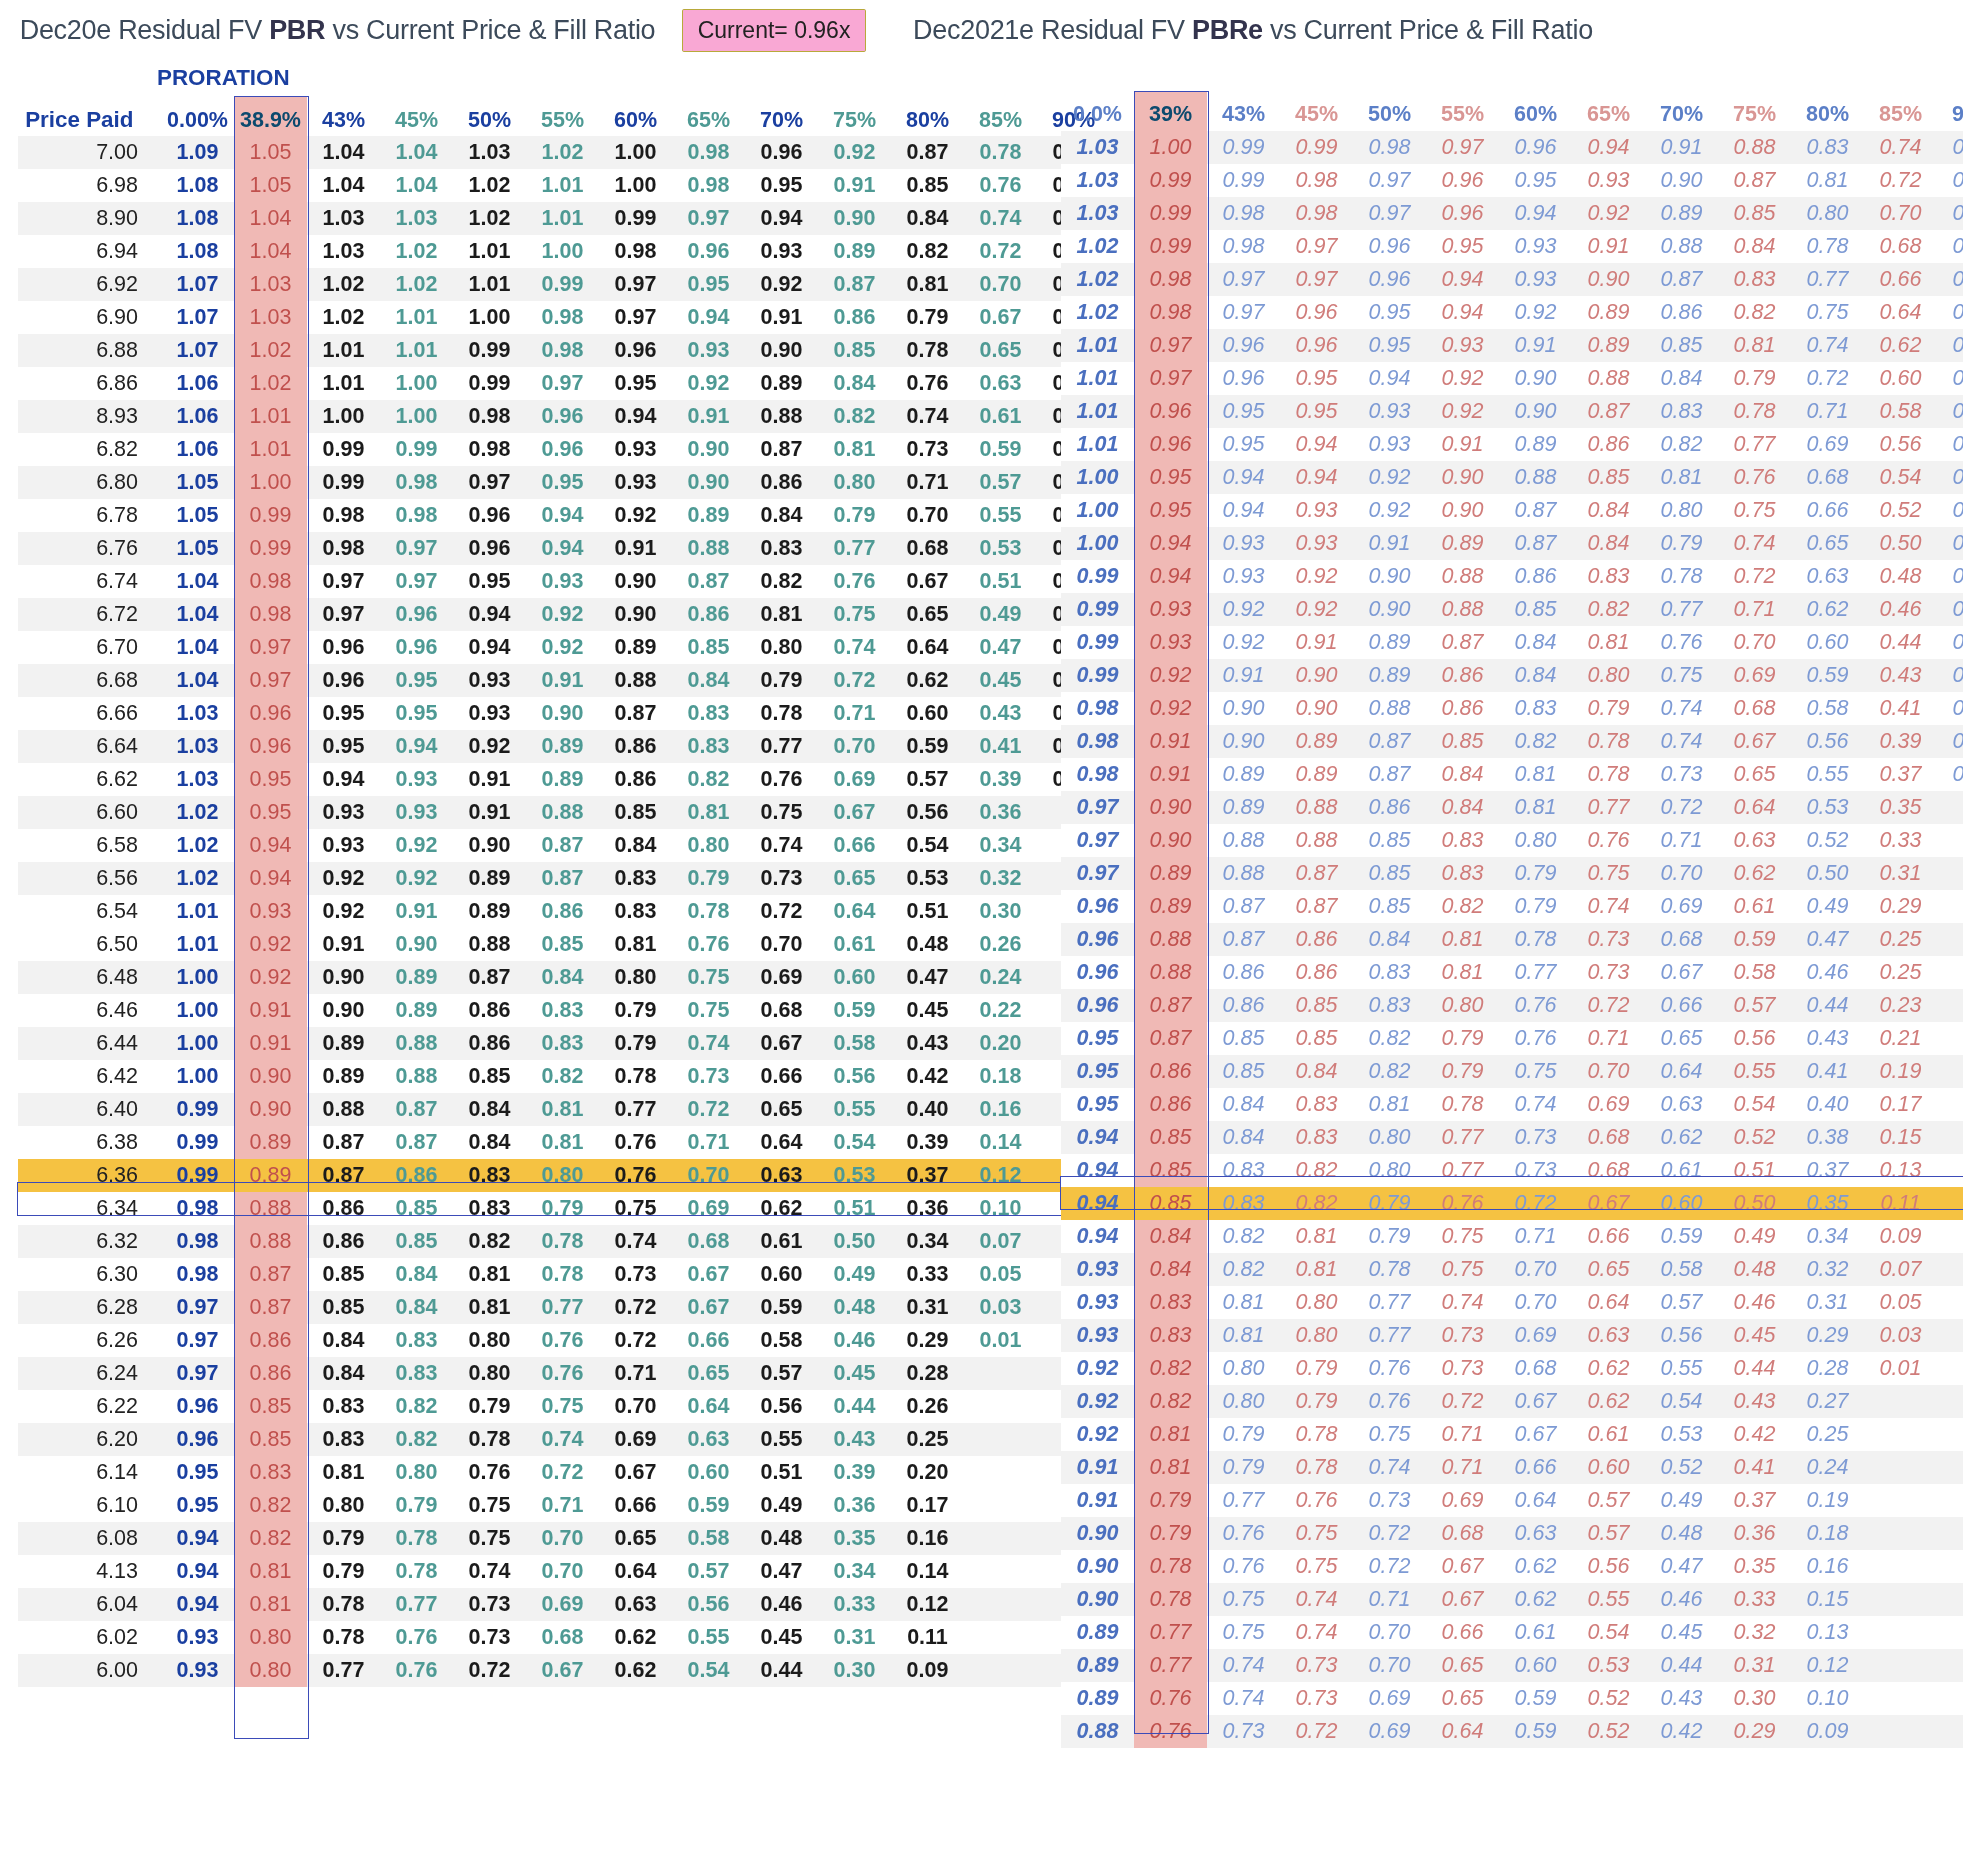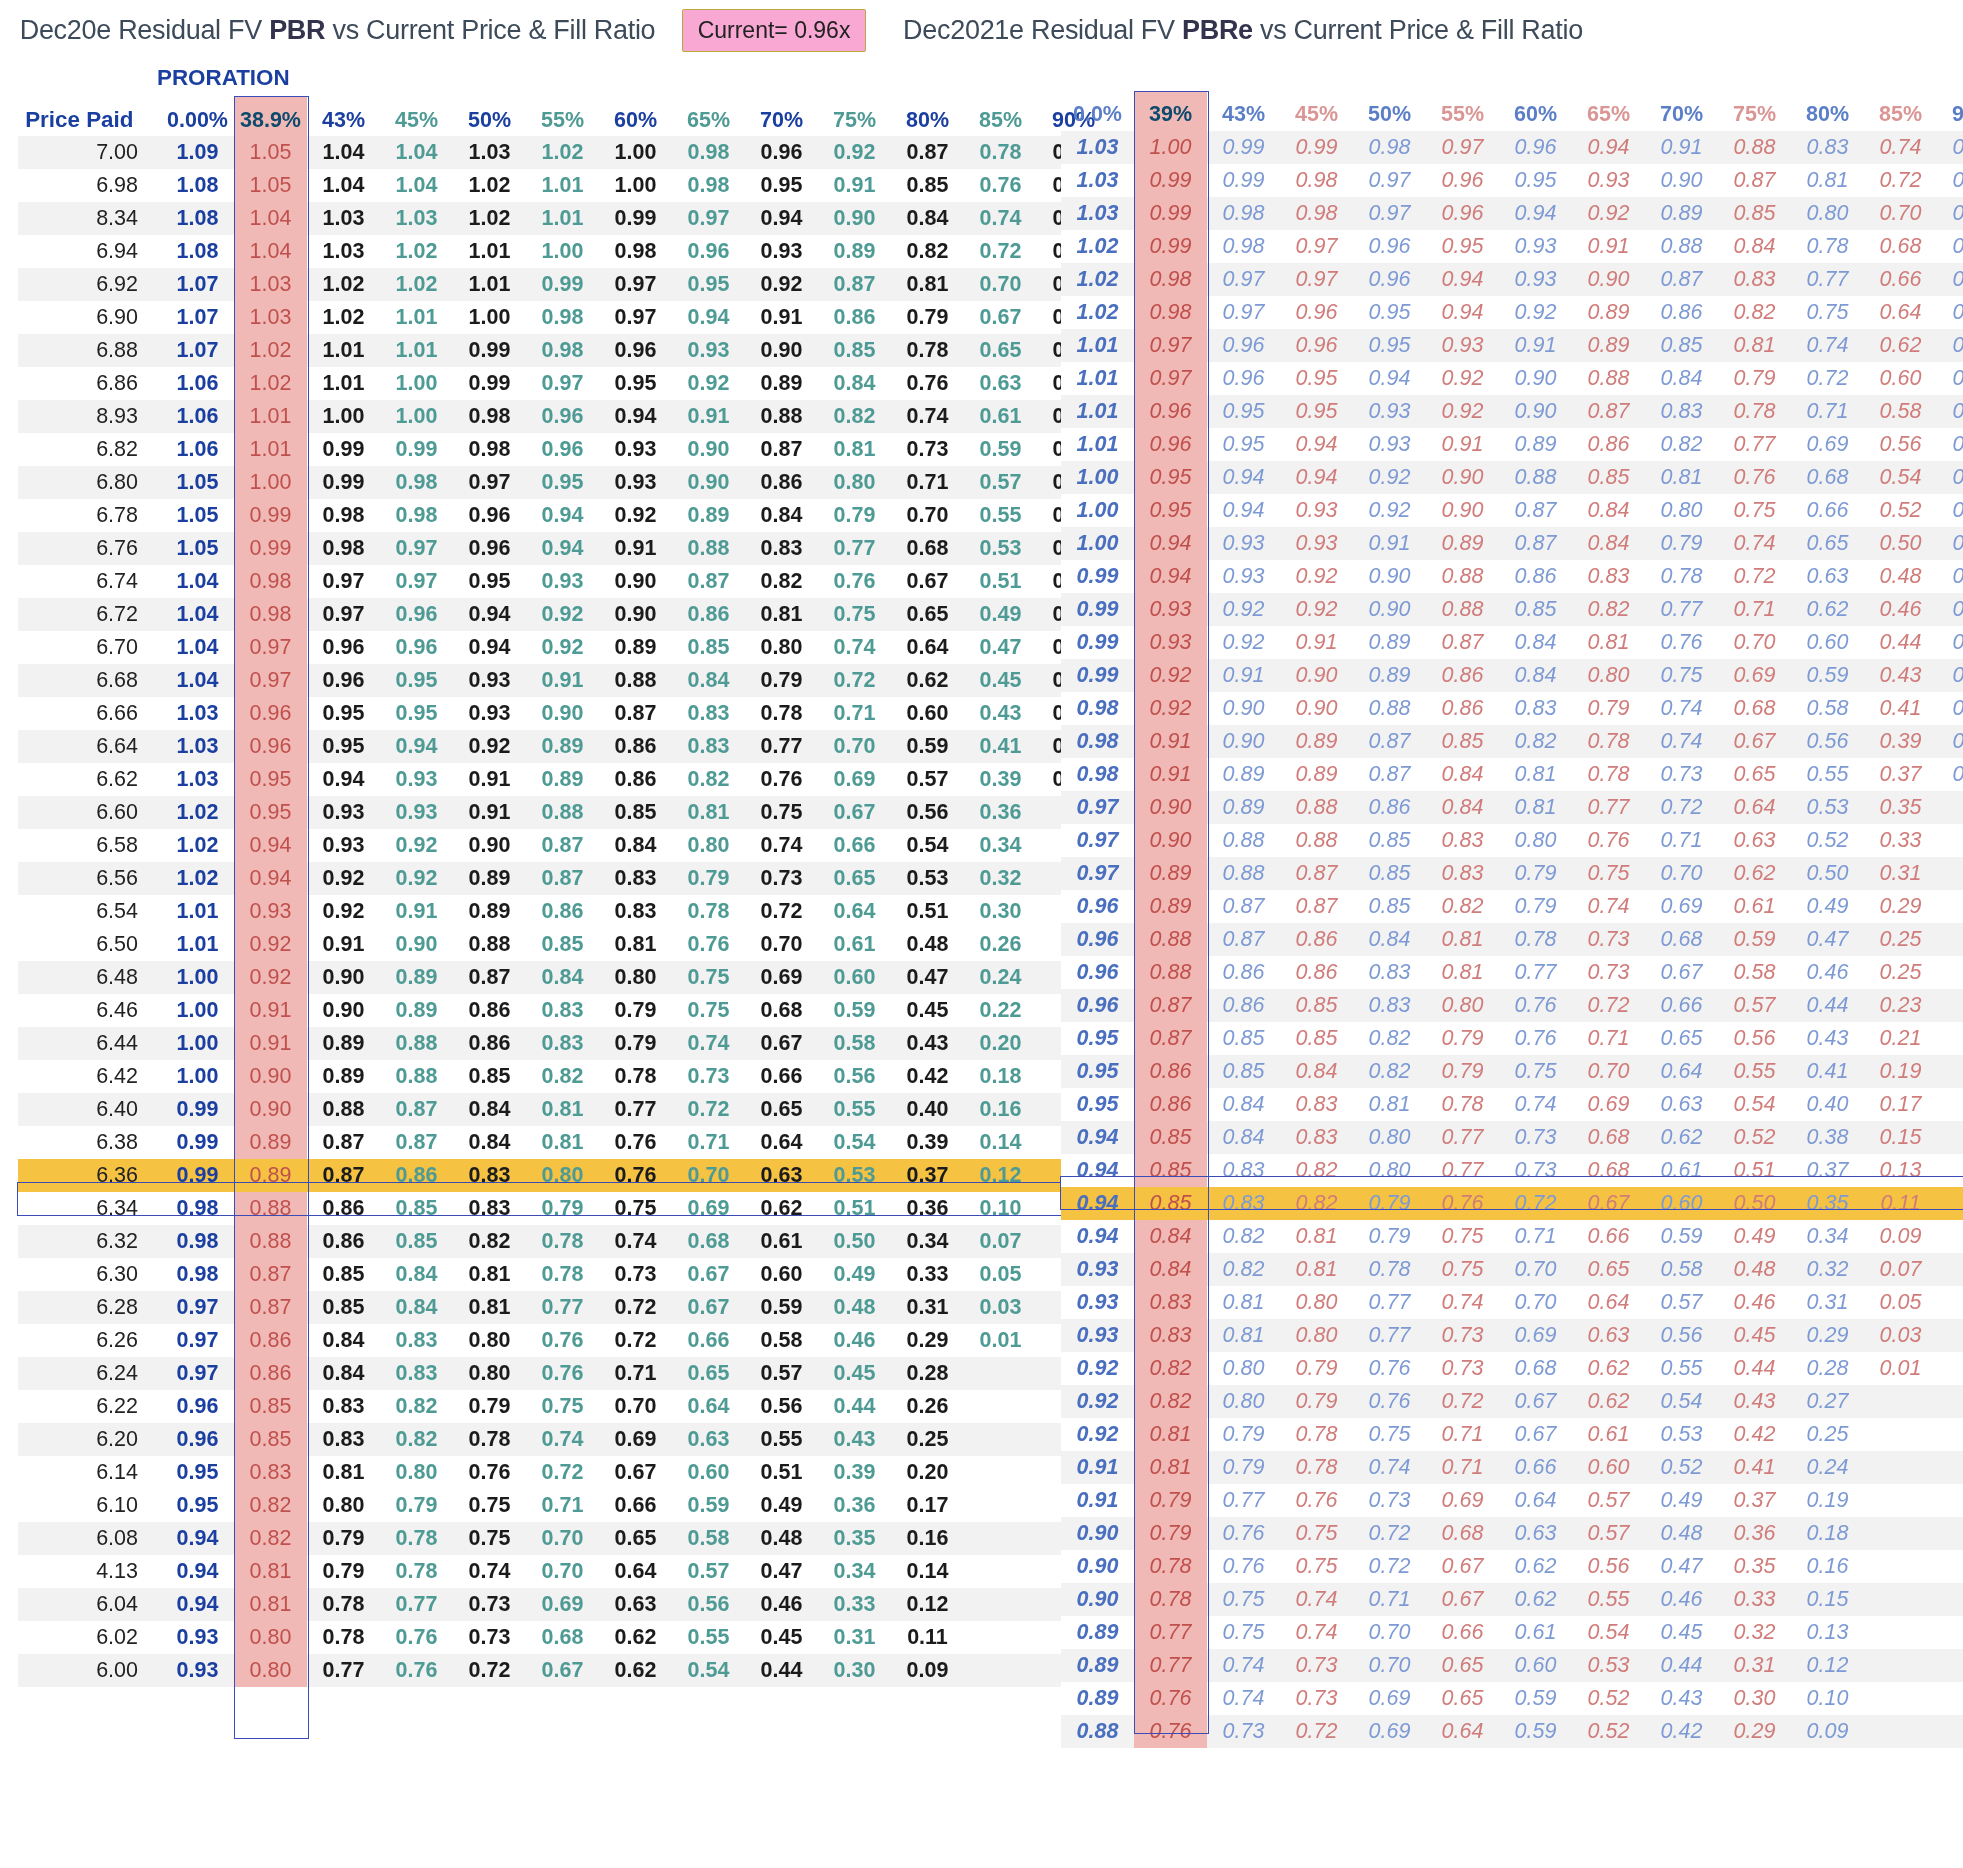--- a/index.html
+++ b/index.html
@@ -25,21 +25,21 @@
     padding: 5.4px 0 0 0;
   }
   .title {
     font-size: 27px;
     color: #3c4a5a;
     letter-spacing: -0.3px;
     white-space: nowrap;
   }
   .title b { color: #33334d; }
   .title-left { margin-left: 19.7px; }
-  .title-right { margin-left: 32px; }
+  .title-right { margin-left: 42px; }
   .current-box {
     border: 0.9px solid #b8a93a;
     background: #f9a8d4;
     padding: 6.3px 14.3px 7.2px 14.3px;
     font-size: 23px;
     color: #222222;
     border-radius: 1.8px;
     margin-left: 27px;
     margin-right: 5.4px;
     white-space: nowrap;
@@ -218,21 +218,21 @@
               <td class="v-teal">1.01</td>
               <td class="v-dark">1.00</td>
               <td class="v-teal">0.98</td>
               <td class="v-dark">0.95</td>
               <td class="v-teal">0.91</td>
               <td class="v-dark">0.85</td>
               <td class="v-teal">0.76</td>
               <td class="v-dark">0.57</td>
             </tr>
             <tr class="odd">
-              <td class="v-price" style="text-align: right; padding-right: 23px;">8.34</td>
+              <td class="v-price" style="text-align: right; padding-right: 23px;">8.90</td>
               <td class="v-blue">1.08</td>
               <td class="v-red col-hl">1.04</td>
               <td class="v-dark">1.03</td>
               <td class="v-teal">1.03</td>
               <td class="v-dark">1.02</td>
               <td class="v-teal">1.01</td>
               <td class="v-dark">0.99</td>
               <td class="v-teal">0.97</td>
               <td class="v-dark">0.94</td>
               <td class="v-teal">0.90</td>

